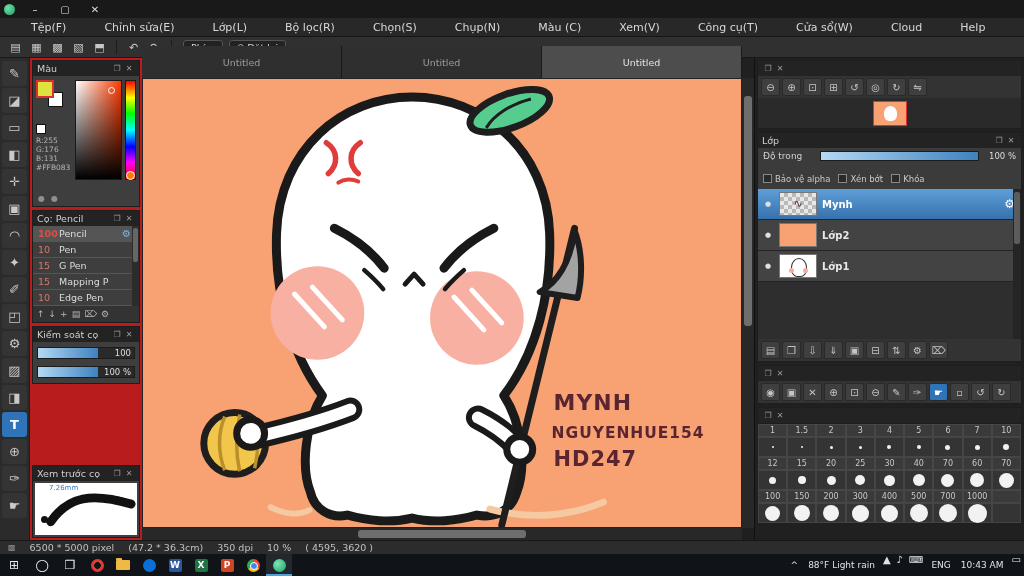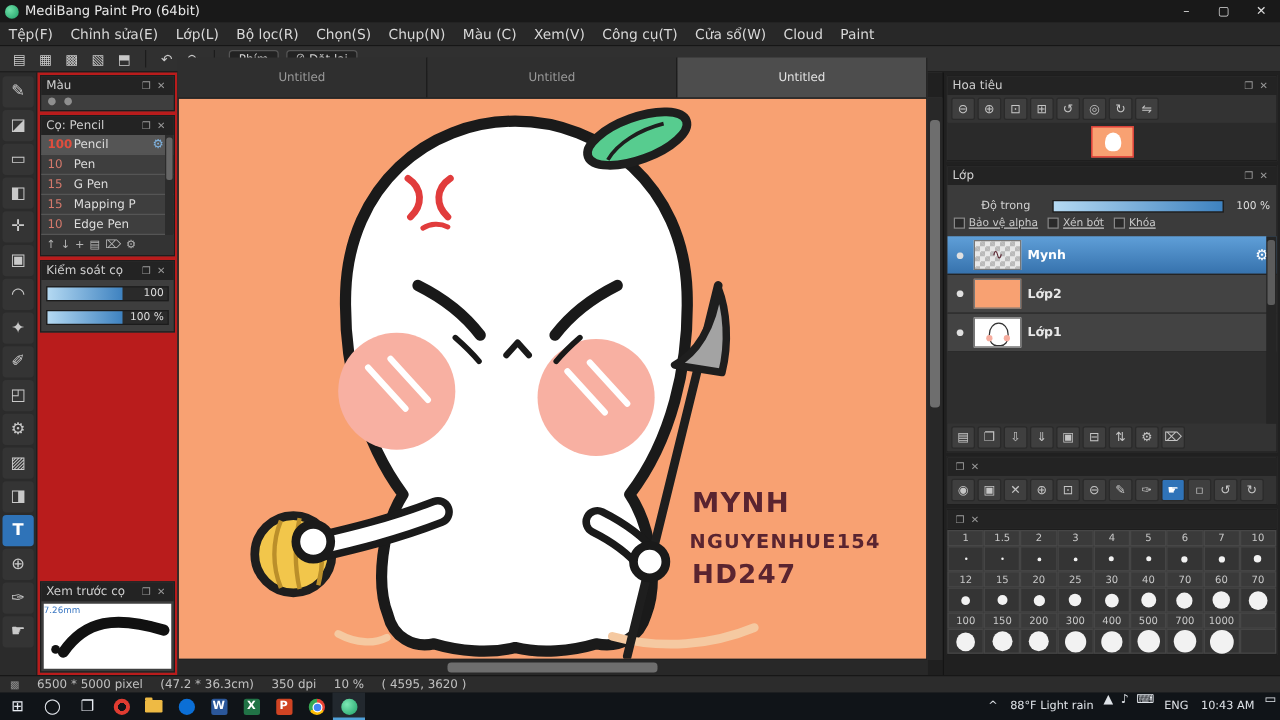--- a/index.html
+++ b/index.html
@@ -8,21 +8,21 @@
   .screen { width:1024px; height:576px; display:flex; flex-direction:column; background:#262626; }
 
   
   .titlebar { height:18px; background:#191919; display:flex; align-items:center; color:#e8e8e8; font-size:10.5px; flex:0 0 auto; }
   .mb-logo { width:11px; height:11px; border-radius:50%; background:radial-gradient(circle at 35% 35%, #6fe0a8, #1d9e66); margin:0 5px 0 4px; }
   .titlebar .title { flex:1; }
   .wbtn { width:30px; height:18px; display:flex; align-items:center; justify-content:center; font-size:10px; color:#ddd; }
 
   
   .menubar { height:19px; background:#282828; display:flex; align-items:center; color:#d8d8d8; font-size:11px; border-bottom:1px solid #161616; flex:0 0 auto; }
-  .menu-item { padding:0 7px; line-height:19px; }
+  .menu-item { padding:0 7px; line-height:19px;margin-left:24px; }
 
   
   .toolbar { height:21px; background:#303030; display:flex; align-items:center; gap:2px; padding:0 6px; border-bottom:1px solid #191919; flex:0 0 auto; }
   .tb-icon { width:19px; height:17px; display:flex; align-items:center; justify-content:center; color:#c8c8c8; font-size:11px; border-radius:2px; }
   .tb-sep { width:1px; height:14px; background:#1c1c1c; margin:0 5px; }
   .tb-btn { height:15px; background:#222; border:1px solid #555; border-radius:3px; color:#d5d5d5; font-size:9.5px; display:flex; align-items:center; gap:3px; padding:0 7px; margin-left:4px; }
   .tb-btn .g { font-size:9px; color:#bbb; }
 
   
   .main { flex:1; display:flex; min-height:0; }
@@ -71,21 +71,21 @@
 
   
   .kc-body { padding:5px 4px; display:flex; flex-direction:column; gap:7px; }
   .kc-row { position:relative; height:12px; background:#2a2a2a; border:1px solid #1c1c1c; }
   .kc-bar { position:absolute; left:0; top:0; bottom:0; width:62%; background:linear-gradient(to right,#b4d9f2,#3e82c0); }
   .kc-val { position:absolute; right:3px; top:0; font-size:8.5px; color:#ddd; line-height:11px; }
 
   
   .preview-panel { margin-top:auto; }
   .pv-body { height:52px; background:#fff; position:relative; margin:2px; }
-  .pv-label { position:absolute; left:0; top:1px; font-size:7px; color:#3a77c2; }
+  .pv-label { position:absolute; left:14px; top:1px; font-size:7px; color:#3a77c2; }
   .pv-dot { position:absolute; left:6px; bottom:12px; width:7px; height:7px; border-radius:50%; background:#111; }
 
   
   .canvascol { flex:1; display:flex; flex-direction:column; min-width:0; background:#3a3a3a; }
   .tabbar { height:20px; background:#202020; display:flex; align-items:flex-end; flex:0 0 auto; }
   .tab { flex:1; max-width:200px; height:32px; background:#2f2f2f; border-right:1px solid #191919; color:#9a9a9a; font-size:9.5px; display:flex; align-items:center; justify-content:center; }
   .tab.active { background:#4d4d4d; color:#e2e2e2; }
   .canvas-wrap { flex:1; position:relative; min-height:0; }
   .canvas { position:absolute; left:0; top:0; right:12px; bottom:12px; border:1px solid #222; }
   .canvas svg { width:100%; height:100%; display:block; }
@@ -99,30 +99,30 @@
   .rightcol { width:270px; background:#202020; display:flex; flex-direction:column; gap:3px; padding:2px; border-left:1px solid #101010; }
   .icon-row { display:flex; align-items:center; gap:2px; padding:2px 3px; background:#333; }
   .sq-ic { width:19px; height:18px; display:flex; align-items:center; justify-content:center; background:#3f3f3f; border:1px solid #2a2a2a; color:#c5c5c5; font-size:10px; border-radius:2px; }
   .sq-ic.active { background:#2f73b8; color:#fff; }
   .nav-thumb-area { height:30px; background:#2a2a2a; display:flex; align-items:center; justify-content:center; }
   .nav-thumb { width:34px; height:25px; background:#f8a172; border:1px solid #e03030; position:relative; }
   .nav-thumb::after { content:""; position:absolute; left:10px; top:4px; width:13px; height:15px; background:#fff; border-radius:50% 50% 40% 40%; }
 
   
   .lp-ctrl { background:#3b3b3b; padding:3px 5px 2px; }
-  .lp-row { display:flex; align-items:flex-end; height:19px; gap:5px;margin-left:22px; }
+  .lp-row { display:flex; align-items:flex-start; height:19px; gap:5px; }
   .lp-label { width:52px; font-size:9px; color:#cfcfcf; }
   .lp-slider { flex:1; height:10px; background:#2a2a2a; border:1px solid #1c1c1c; position:relative; }
   .lp-fill { position:absolute; inset:0; background:linear-gradient(to right,#b4d9f2,#3e82c0); }
   .lp-val { width:32px; font-size:8.5px; color:#ddd; text-align:right; }
   .lp-select { flex:1; height:14px; background:#2c2c2c; border:1px solid #555; display:flex; align-items:center; font-size:8.5px; color:#ddd; padding:0 4px; }
   .lp-select .sv { flex:1; }
   .lp-select .ar { font-size:6px; color:#999; }
   .lp-checks { display:flex; align-items:center; height:17px; gap:8px; }
-  .chk { display:flex; align-items:center; gap:3px; font-size:8.5px; color:#c9c9c9;text-decoration:underline; }
+  .chk { display:flex; align-items:center; gap:3px; font-size:8.5px; color:#c9c9c9; }
   .chk .box { width:9px; height:9px; border:1px solid #888; background:#2a2a2a; }
   .layer-list { position:relative; background:#2e2e2e; height:150px; }
   .lrow { height:31px; display:flex; align-items:center; gap:5px; padding:0 6px 0 4px; border-bottom:1px solid #242424; background:#434343; }
   .lrow.sel { background:linear-gradient(#5f9fd8,#3672ad); }
   .lrow .leye { width:12px; color:#e0e0e0; font-size:7px; text-align:center; }
   .lthumb { width:38px; height:24px; border:1px solid #777; background:#fff; position:relative; overflow:hidden; }
   .lthumb.checker { background-image:linear-gradient(45deg,#b9b9b9 25%,transparent 25%,transparent 75%,#b9b9b9 75%), linear-gradient(45deg,#b9b9b9 25%,#e8e8e8 25%,#e8e8e8 75%,#b9b9b9 75%); background-size:8px 8px; background-position:0 0,4px 4px; }
   .lthumb.checker::after { content:"∿"; position:absolute; inset:0; color:#5a2430; font-size:11px; text-align:center; line-height:22px; }
   .lthumb.orange { background:#f8a172; }
   .lthumb.char::before { content:""; position:absolute; left:11px; top:3px; width:14px; height:17px; background:#fff; border:1px solid #333; border-radius:50% 50% 40% 40%; }
@@ -162,39 +162,38 @@
   .tray-item { display:flex; align-items:center; padding:0 5px; color:#dfe3e8; }
   .tray-ic { font-size:10px; padding:0 3px; }
 </style>
 </head>
 <body>
 
 <div class="screen">
 
   <div class="titlebar">
     <span class="mb-logo"></span>
-    <span class="title">MediBang Paint Pro (64bit)</span>
     <span class="wbtn">–</span>
     <span class="wbtn">▢</span>
     <span class="wbtn close">✕</span>
   </div>
 
   <div class="menubar">
     <span class="menu-item">Tệp(F)</span>
     <span class="menu-item">Chỉnh sửa(E)</span>
     <span class="menu-item">Lớp(L)</span>
     <span class="menu-item">Bộ lọc(R)</span>
     <span class="menu-item">Chọn(S)</span>
     <span class="menu-item">Chụp(N)</span>
     <span class="menu-item">Màu (C)</span>
     <span class="menu-item">Xem(V)</span>
     <span class="menu-item">Công cụ(T)</span>
     <span class="menu-item">Cửa sổ(W)</span>
     <span class="menu-item">Cloud</span>
-    <span class="menu-item">Paint</span>
+    <span class="menu-item">Help</span>
   </div>
 
   <div class="toolbar">
     <span class="tb-icon">▤</span>
     <span class="tb-icon">▦</span>
     <span class="tb-icon">▩</span>
     <span class="tb-icon">▧</span>
     <span class="tb-icon">⬒</span>
     <span class="tb-sep"></span>
     <span class="tb-icon">↶</span>
@@ -232,20 +231,41 @@
     </div>
 
     <div class="leftcol">
 
       <div class="panel">
         <div class="ptitle">
           <span class="t">Màu</span>
           <span class="pt-ic">❐</span>
           <span class="pt-ic">✕</span>
         </div>
+        <div class="color-body">
+          <div class="c-left">
+            <div class="swatches">
+              <span class="sw-bg"></span>
+              <span class="sw-fg"></span>
+            </div>
+            <div class="rgb">
+              <div class="mini-sw"></div>
+              <div>R:255</div>
+              <div>G:176</div>
+              <div>B:131</div>
+              <div>#FFB083</div>
+            </div>
+          </div>
+          <div class="satval">
+            <span class="sv-marker"></span>
+          </div>
+          <div class="huebar">
+            <span class="hue-marker"></span>
+          </div>
+        </div>
         <div class="color-foot">
           <span class="cf-ic">●</span>
           <span class="cf-ic">●</span>
         </div>
       </div>
 
       <div class="panel">
         <div class="ptitle">
           <span class="t">Cọ: Pencil</span>
           <span class="pt-ic">❐</span>
@@ -391,21 +411,20 @@
             <span class="hthumb"></span>
           </div>
         <div class="scorner"></div>
       </div>
     </div>
 
     <div class="rightcol">
 
       <div class="panel">
         <div class="ptitle">
-          <span class="t">Hoa tiêu</span>
           <span class="pt-ic">❐</span>
           <span class="pt-ic">✕</span>
         </div>
         <div class="icon-row">
           <span class="sq-ic">⊖</span>
           <span class="sq-ic">⊕</span>
           <span class="sq-ic">⊡</span>
           <span class="sq-ic">⊞</span>
           <span class="sq-ic">↺</span>
           <span class="sq-ic">◎</span>

